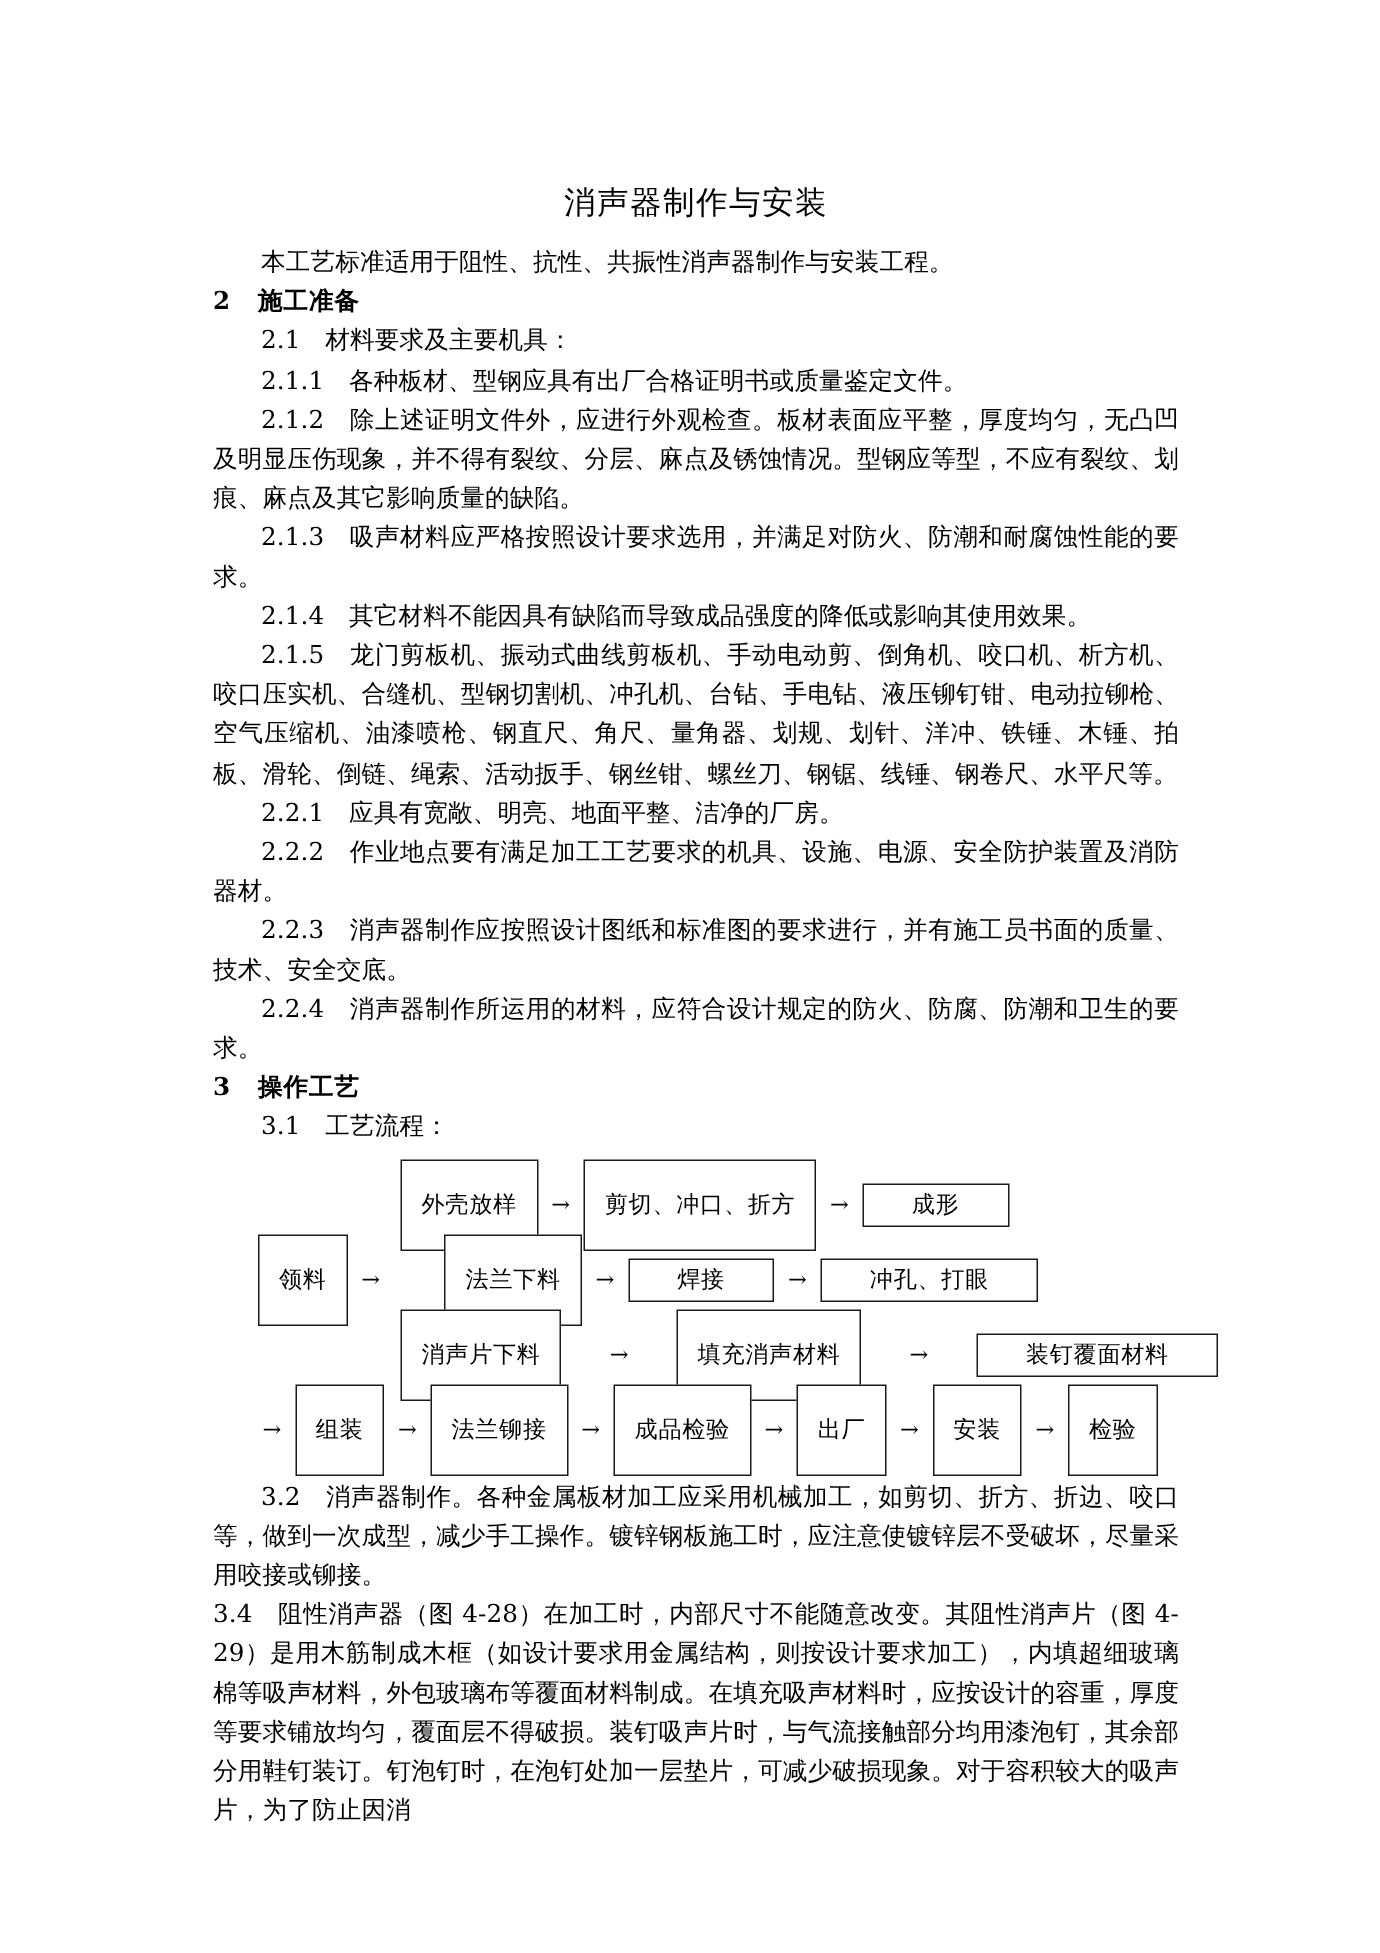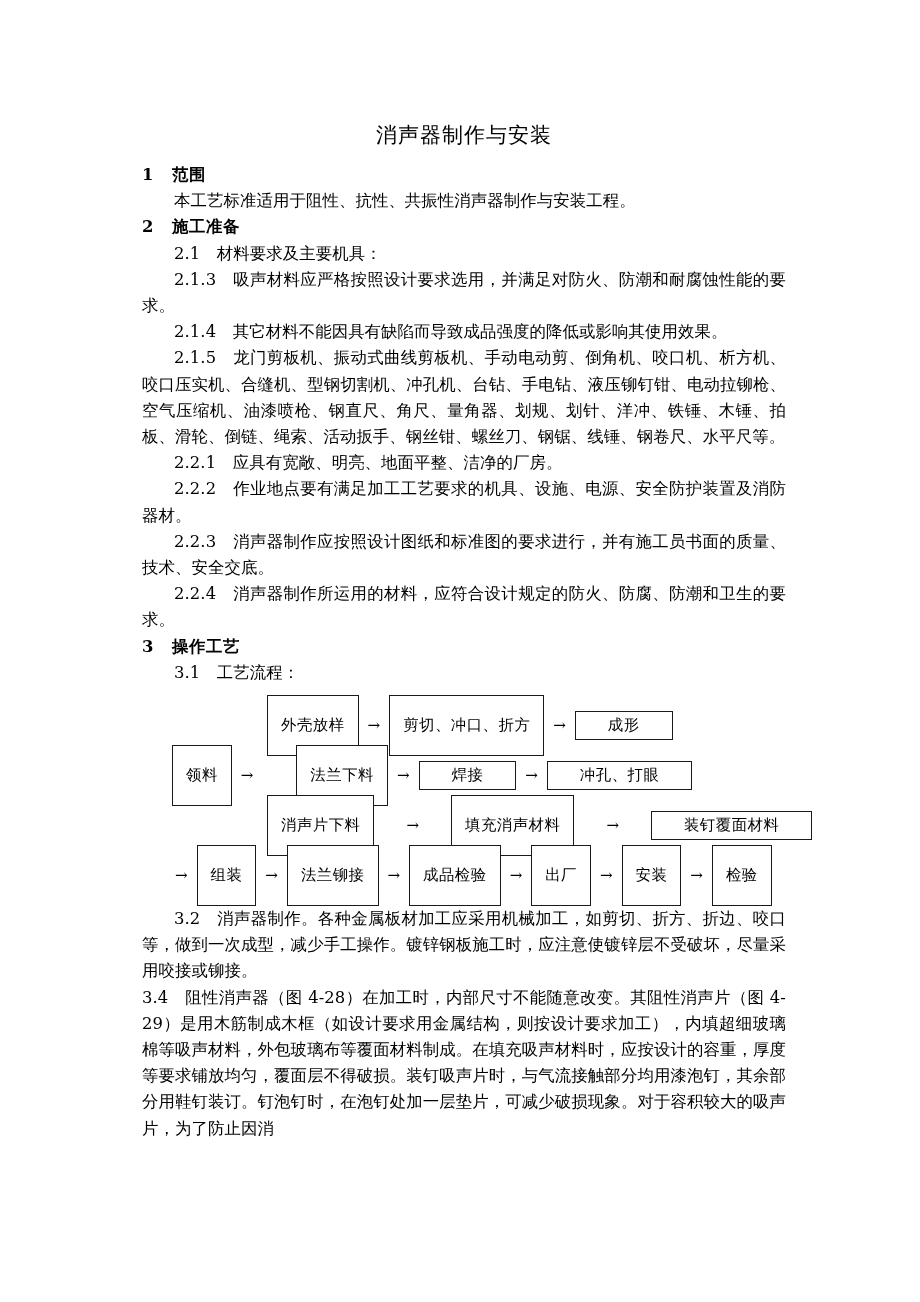--- a/index.html
+++ b/index.html
@@ -109,25 +109,26 @@
   .gap-lg { width: 34px; }
 </style>
 </head>
 <body>
 
 <div class="page">
   <div class="content">
 
     <div class="doc-title">消声器制作与安装</div>
 
-    <div class="h1line"><span class="num">1</span><span>范围</span></div>
     <p class="para indent1">本工艺标准适用于阻性、抗性、共振性消声器制作与安装工程。</p>
 
     <div class="h1line"><span class="num">2</span><span>施工准备</span></div>
     <p class="para indent1">2.1　材料要求及主要机具：</p>
+    <p class="para indent1">2.1.1　各种板材、型钢应具有出厂合格证明书或质量鉴定文件。</p>
+    <p class="para indent1">2.1.2　除上述证明文件外，应进行外观检查。板材表面应平整，厚度均匀，无凸凹及明显压伤现象，并不得有裂纹、分层、麻点及锈蚀情况。型钢应等型，不应有裂纹、划痕、麻点及其它影响质量的缺陷。</p>
     <p class="para indent1">2.1.3　吸声材料应严格按照设计要求选用，并满足对防火、防潮和耐腐蚀性能的要求。</p>
     <p class="para indent1">2.1.4　其它材料不能因具有缺陷而导致成品强度的降低或影响其使用效果。</p>
     <p class="para indent1">2.1.5　龙门剪板机、振动式曲线剪板机、手动电动剪、倒角机、咬口机、析方机、咬口压实机、合缝机、型钢切割机、冲孔机、台钻、手电钻、液压铆钉钳、电动拉铆枪、空气压缩机、油漆喷枪、钢直尺、角尺、量角器、划规、划针、洋冲、铁锤、木锤、拍板、滑轮、倒链、绳索、活动扳手、钢丝钳、螺丝刀、钢锯、线锤、钢卷尺、水平尺等。</p>
     <p class="para indent1">2.2.1　应具有宽敞、明亮、地面平整、洁净的厂房。</p>
     <p class="para indent1">2.2.2　作业地点要有满足加工工艺要求的机具、设施、电源、安全防护装置及消防器材。</p>
     <p class="para indent1">2.2.3　消声器制作应按照设计图纸和标准图的要求进行，并有施工员书面的质量、技术、安全交底。</p>
     <p class="para indent1">2.2.4　消声器制作所运用的材料，应符合设计规定的防火、防腐、防潮和卫生的要求。</p>
 
     <div class="h1line"><span class="num">3</span><span>操作工艺</span></div>
     <p class="para indent1">3.1　工艺流程：</p>

